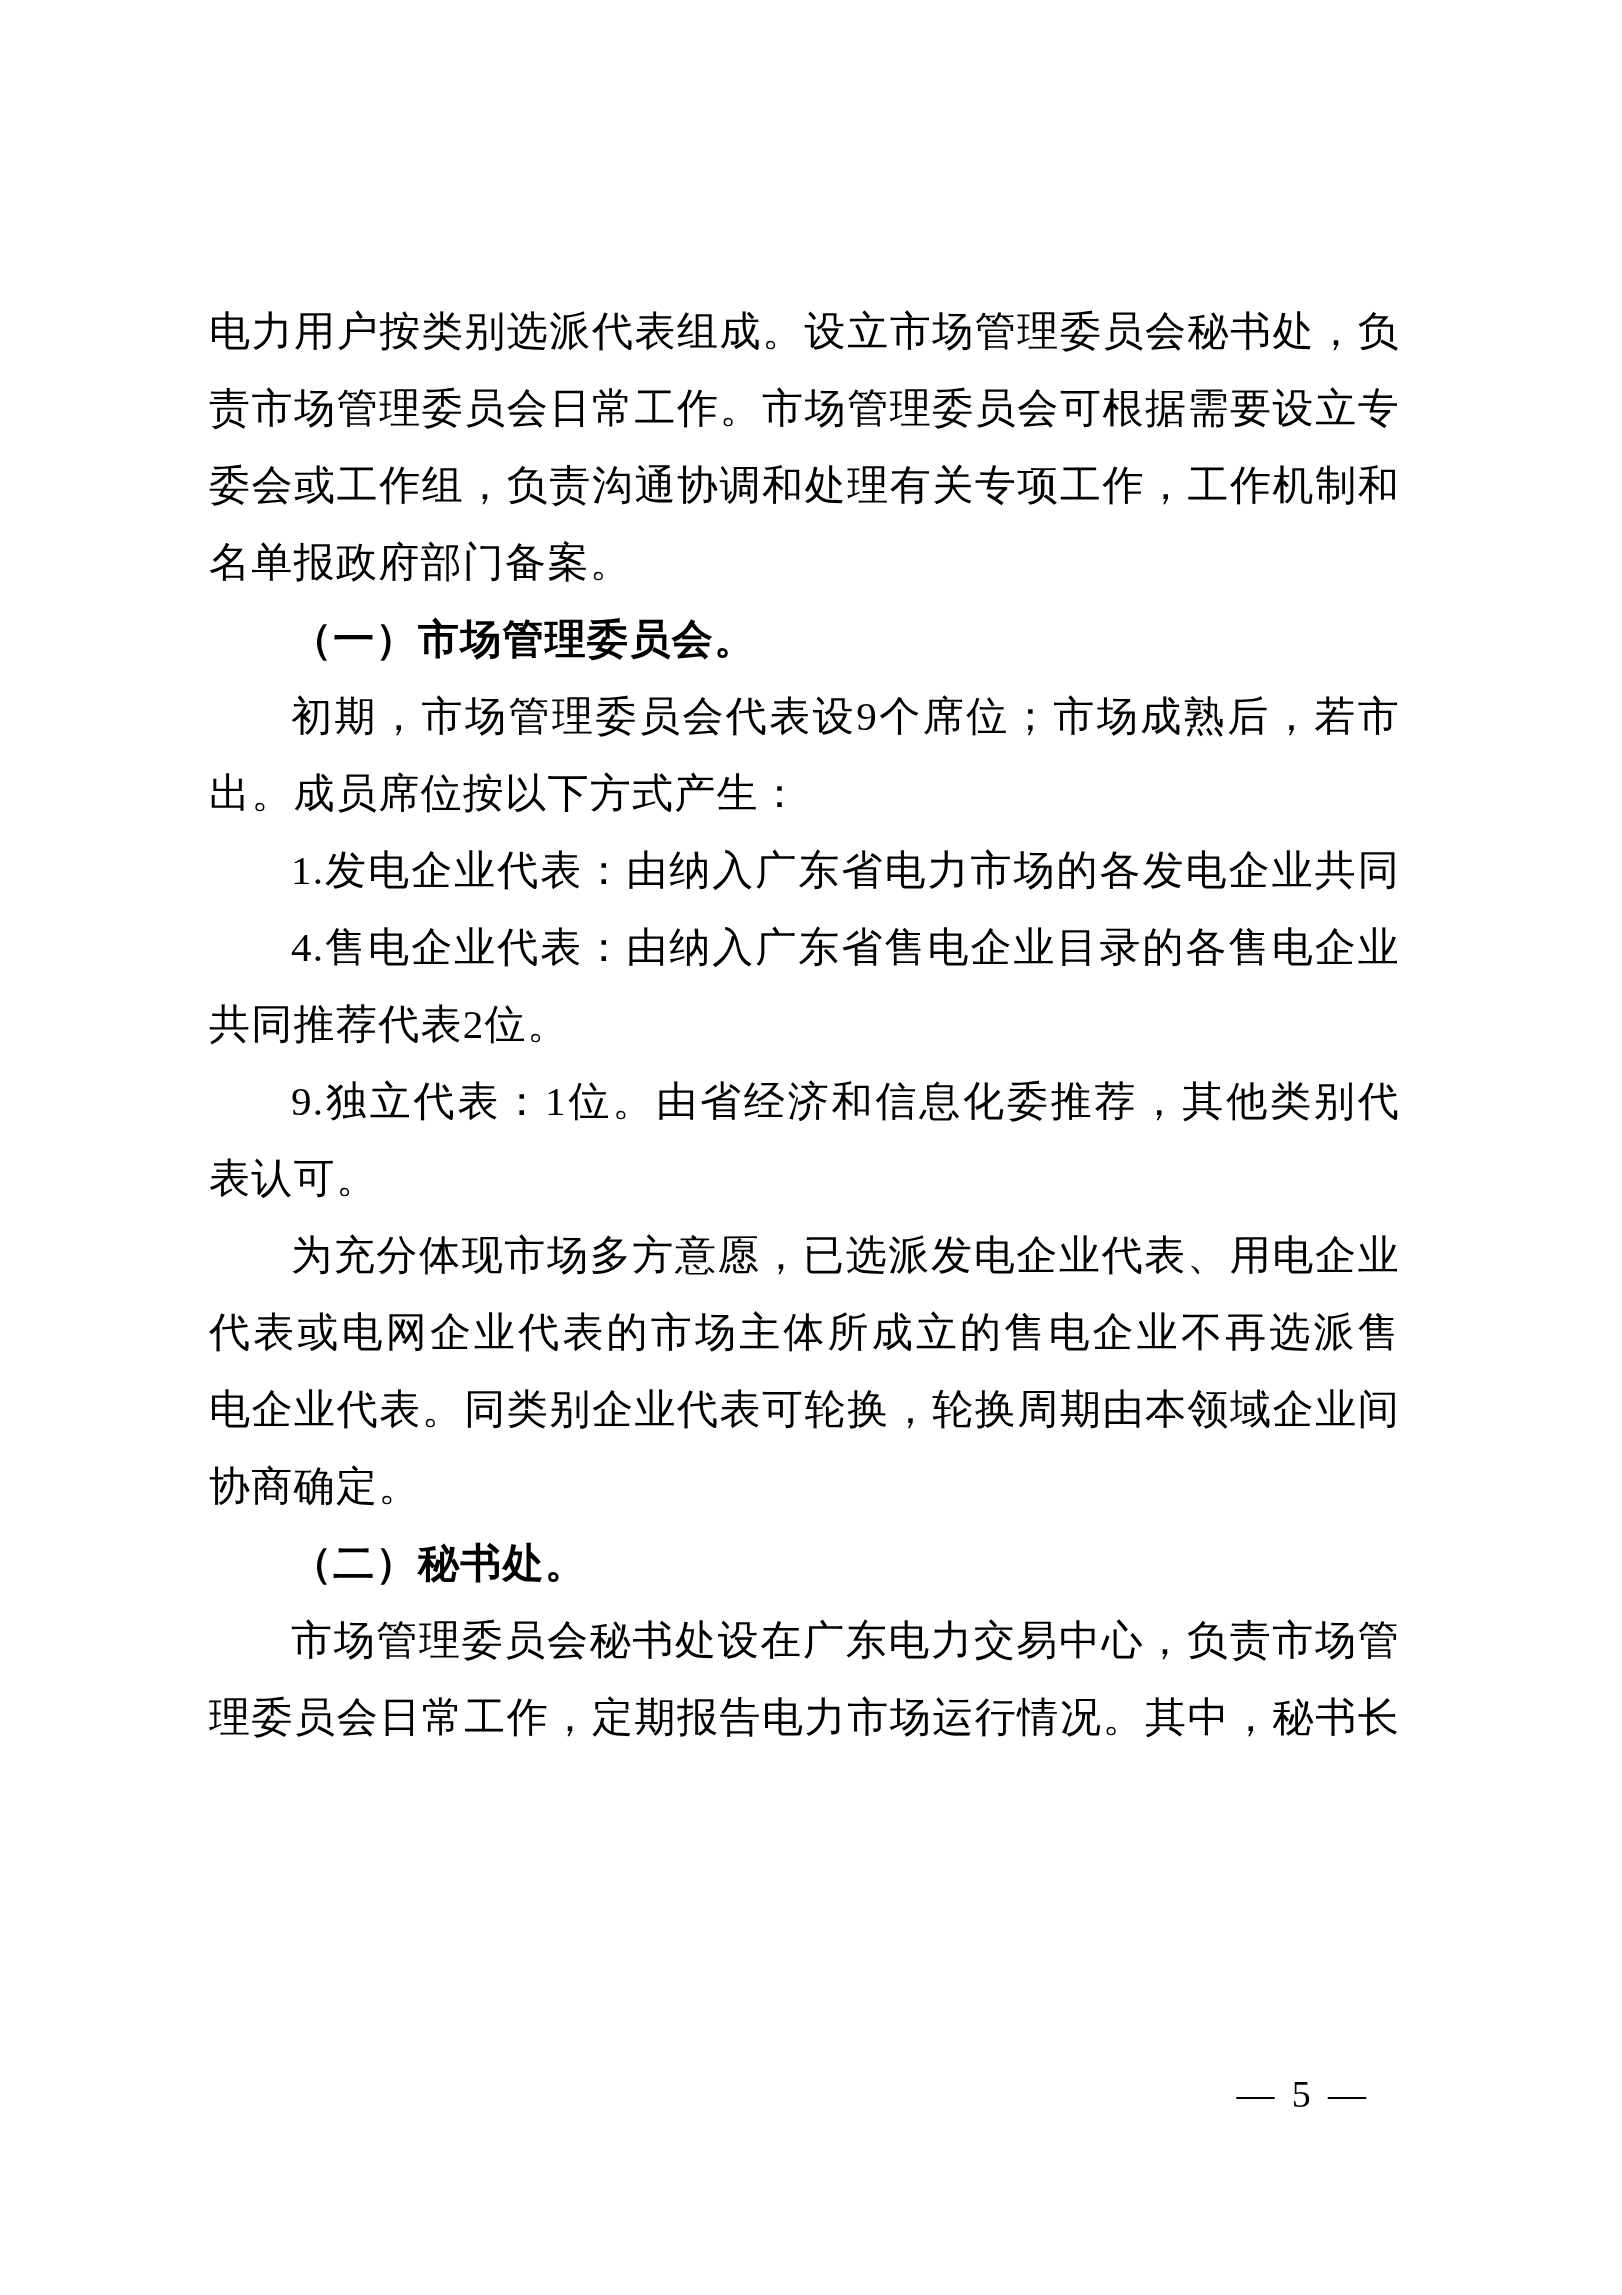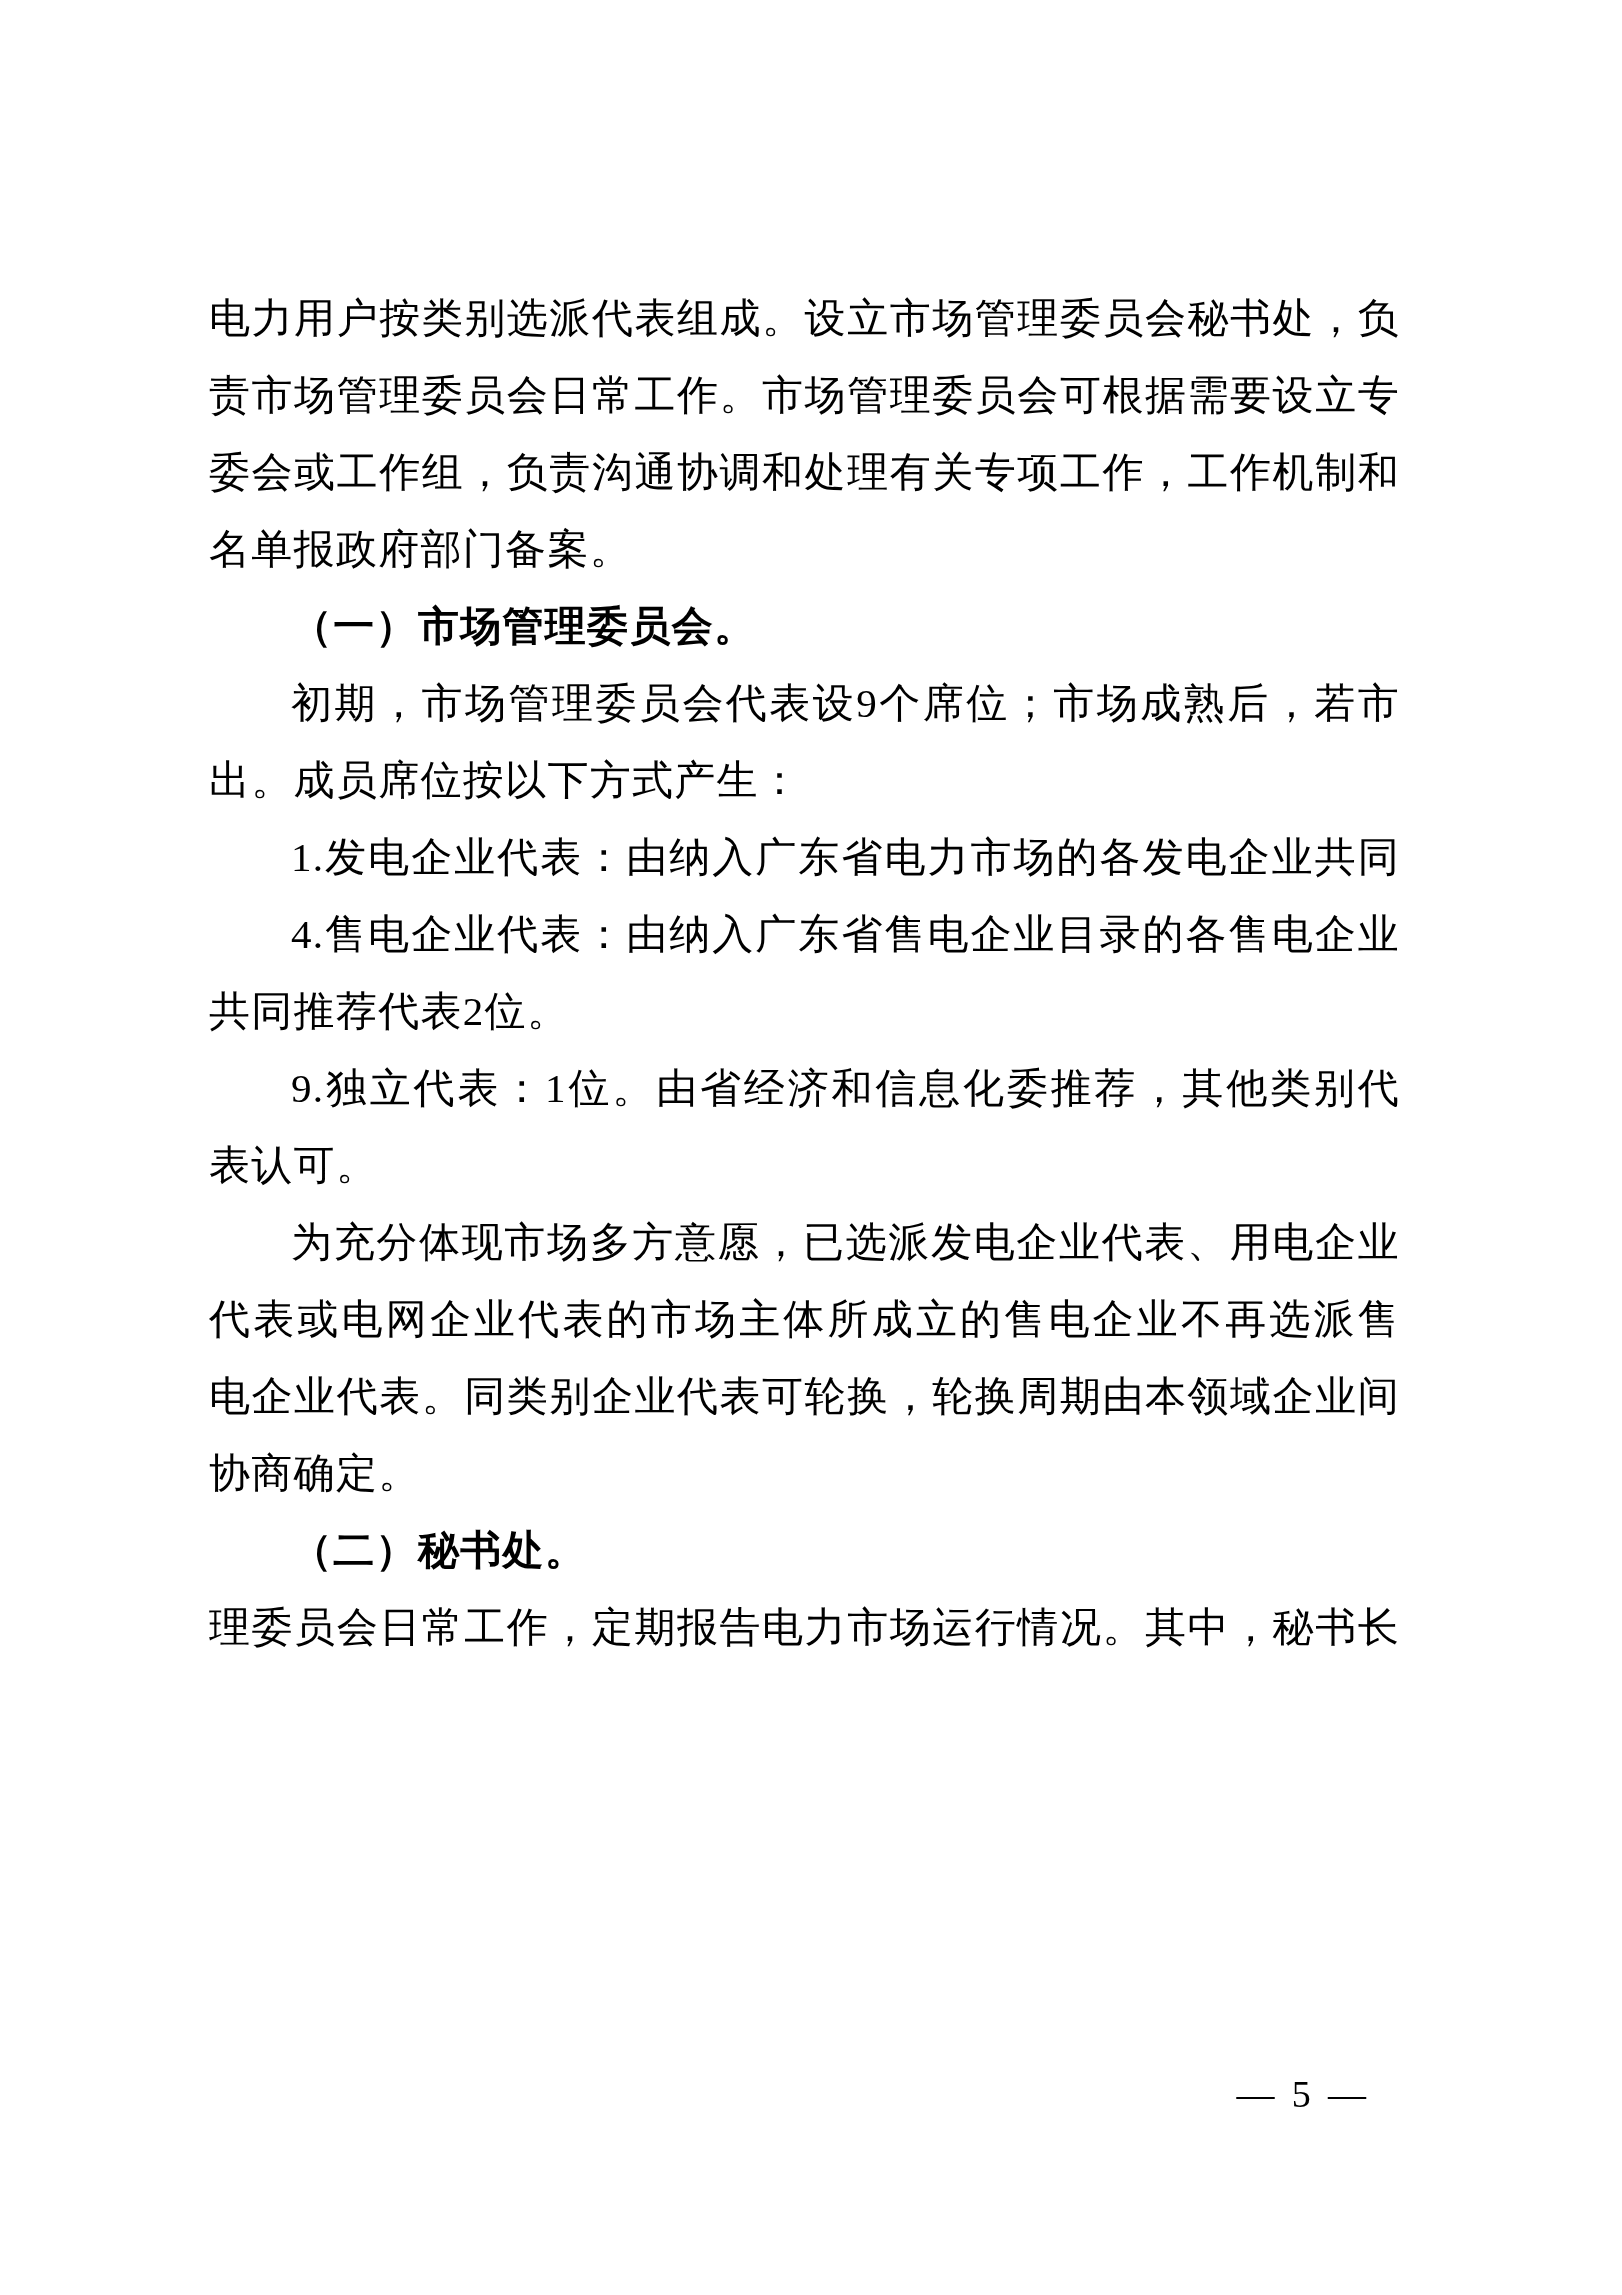--- a/index.html
+++ b/index.html
@@ -12,21 +12,21 @@
     width: 1622px;
     height: 2295px;
     background: #ffffff;
     color: #000000;
     font-family: "Liberation Serif", "DejaVu Serif", serif;
     overflow: hidden;
   }
   .body-text {
     position: absolute;
     left: 209px;
-    top: 280px;
+    top: 293px;
     width: 1191px;
   }
   .line {
     height: 77px;
     line-height: 77px;
     font-size: 41px;
     letter-spacing: 1.3px;
     text-align: justify;
     text-align-last: left;
     overflow: hidden;
@@ -78,19 +78,20 @@
     <div class="line indent j">9.独立代表：1位。由省经济和信息化委推荐，其他类别代</div>
     <div class="line">表认可。</div>
 
     <div class="line indent j">为充分体现市场多方意愿，已选派发电企业代表、用电企业</div>
     <div class="line j">代表或电网企业代表的市场主体所成立的售电企业不再选派售</div>
     <div class="line j">电企业代表。同类别企业代表可轮换，轮换周期由本领域企业间</div>
     <div class="line">协商确定。</div>
 
     <div class="line indent heading">（二）秘书处。</div>
 
+    <div class="line indent j">市场管理委员会秘书处设在广东电力交易中心，负责市场管</div>
     <div class="line j">理委员会日常工作，定期报告电力市场运行情况。其中，秘书长</div>
 
   </div>
 
   <div class="page-number">— 5 —</div>
 </div>
 
 
 </body></html>

